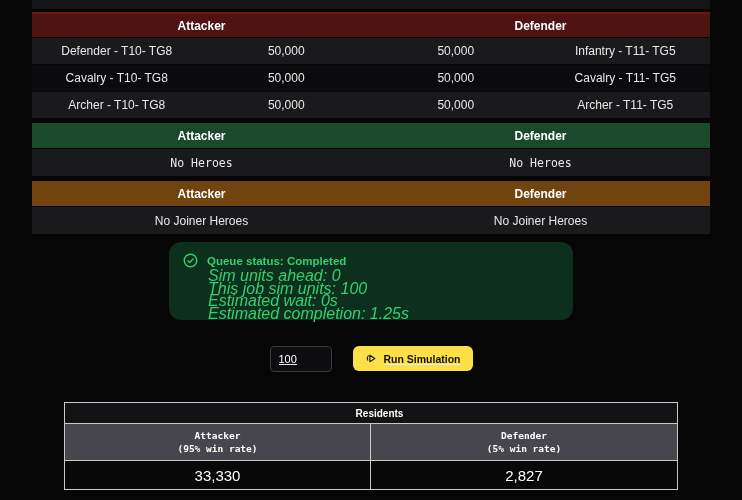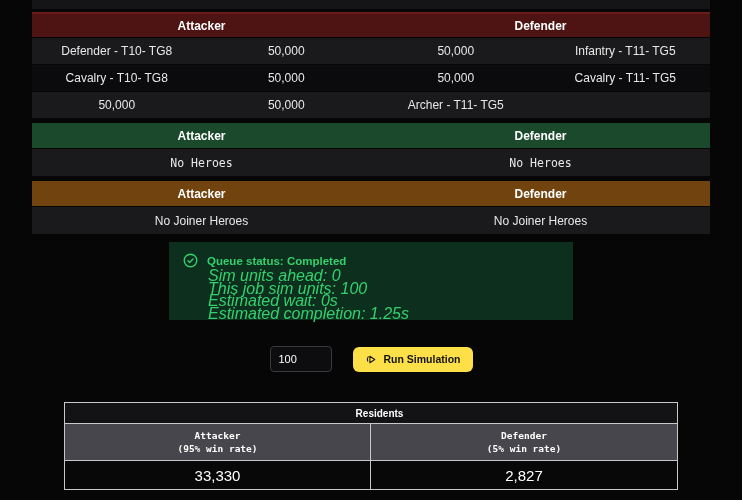--- a/index.html
+++ b/index.html
@@ -45,38 +45,39 @@
   .row-dark  { background: #0b0b0d; }
   .mono { font-family: "DejaVu Sans Mono", monospace; font-size: 11.5px; }
 
   .gap4 { height: 4px; }
 
   
   .status-card {
     width: 404px;
     margin: 8px auto 0 auto;
     background: #0d2f1e;
-    border-radius: 0;
+    border-radius: 12px;
     padding: 11px 14px 12px 14px;
     color: #35d06e;
     height: 78px;
   }
   .status-title-row { display: flex; align-items: center; gap: 9px; }
   .status-title { font-weight: bold; font-size: 11.5px; }
   .status-lines { margin-left: 25px; margin-top: 2px; }
   .status-lines div { font-size: 16px; line-height: 12.5px; font-style: italic; }
   .check-icon svg { display: block; }
 
   
   .controls {
     margin-top: 26px;
     display: flex;
     justify-content: center;
-    align-items: center;
+    align-items: flex-start;
     gap: 21px;
+    text-decoration: underline;
   }
   .sim-input {
     width: 62px;
     height: 26px;
     background: #0d0d0f;
     border: 1px solid #3a3a3e;
     border-radius: 4px;
     color: #fff;
     font-size: 11px;
     padding: 0 8px;
@@ -163,20 +164,21 @@
       <div class="c4">50,000</div>
       <div class="c4">Infantry - T11- TG5</div>
     </div>
     <div class="trow row-dark">
       <div class="c4">Cavalry - T10- TG8</div>
       <div class="c4">50,000</div>
       <div class="c4">50,000</div>
       <div class="c4">Cavalry - T11- TG5</div>
     </div>
     <div class="trow row-light">
+      <div class="c4">Archer - T10- TG8</div>
       <div class="c4">50,000</div>
       <div class="c4">50,000</div>
       <div class="c4">Archer - T11- TG5</div>
     </div>
 
     <div class="gap4"></div>
 
     <div class="band-header band-green">
       <div class="half">Attacker</div>
       <div class="half">Defender</div>

